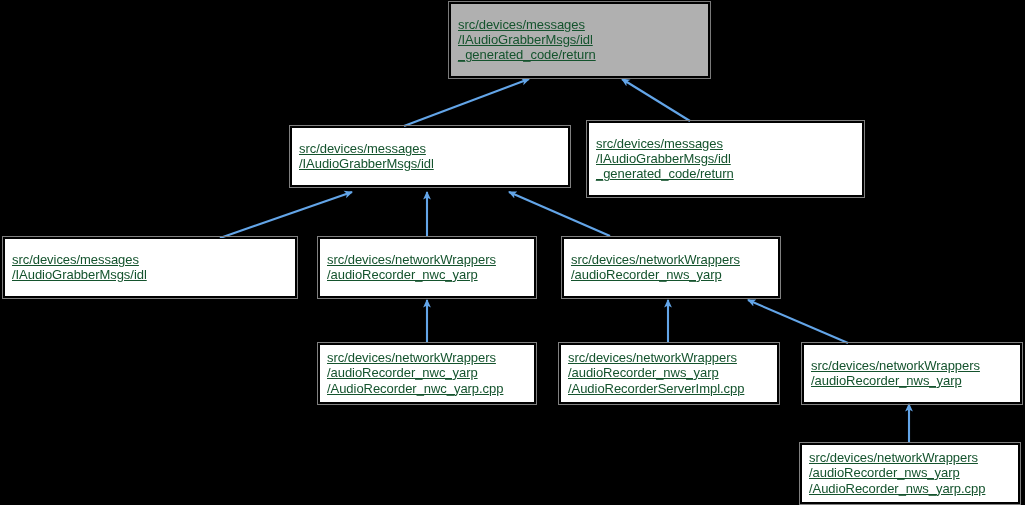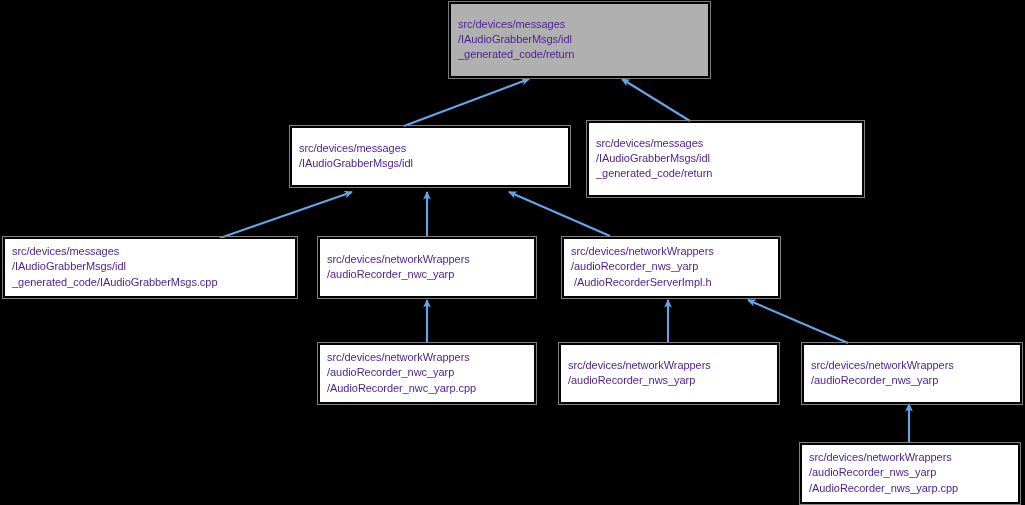--- a/index.html
+++ b/index.html
@@ -35,25 +35,26 @@
     justify-content: center;
     padding: 2px 6px 3px 7px;
     z-index: 2;
   }
   .node.root {
     background: #b0b0b0;
     border: 1px solid #000000;
     outline: 1px solid #7a7a7a;
   }
   .node .line {
-    font-size: 11px;
+    font-size: 13px;
     line-height: 15.2px;
-    color: #4c1d95;
+    color: #14532d;
     white-space: pre;
     letter-spacing: -0.05px;
+    text-decoration: underline;
   }
 </style>
 </head>
 <body>
 
 <div id="canvas">
 
   <svg class="edges" viewBox="0 0 1025 505">
     <defs>
       <marker id="arrowhead" markerWidth="9" markerHeight="9" refX="7.6" refY="4.5" orient="auto" markerUnits="userSpaceOnUse">
@@ -93,43 +94,42 @@
 
   <div class="node" style="left:588px; top:122px; width:275px; height:74px;">
     <div class="line">src/devices/messages</div>
     <div class="line">/IAudioGrabberMsgs/idl</div>
     <div class="line">_generated_code/return</div>
   </div>
 
   <div class="node" style="left:4px; top:238px; width:292px; height:59px;">
     <div class="line">src/devices/messages</div>
     <div class="line">/IAudioGrabberMsgs/idl</div>
-    <div class="line">_generated_code/IAudioGrabberMsgs.cpp</div>
   </div>
 
   <div class="node" style="left:319px; top:238px; width:216px; height:59px;">
     <div class="line">src/devices/networkWrappers</div>
     <div class="line">/audioRecorder_nwc_yarp</div>
   </div>
 
   <div class="node" style="left:563px; top:238px; width:216px; height:59px;">
     <div class="line">src/devices/networkWrappers</div>
     <div class="line">/audioRecorder_nws_yarp</div>
-    <div class="line"> /AudioRecorderServerImpl.h</div>
   </div>
 
   <div class="node" style="left:319px; top:344px; width:216px; height:59px;">
     <div class="line">src/devices/networkWrappers</div>
     <div class="line">/audioRecorder_nwc_yarp</div>
     <div class="line">/AudioRecorder_nwc_yarp.cpp</div>
   </div>
 
   <div class="node" style="left:560px; top:344px; width:218px; height:59px;">
     <div class="line">src/devices/networkWrappers</div>
     <div class="line">/audioRecorder_nws_yarp</div>
+    <div class="line">/AudioRecorderServerImpl.cpp</div>
   </div>
 
   <div class="node" style="left:803px; top:344px; width:218px; height:59px;">
     <div class="line">src/devices/networkWrappers</div>
     <div class="line">/audioRecorder_nws_yarp</div>
   </div>
 
   <div class="node" style="left:801px; top:444px; width:218px; height:59px;">
     <div class="line">src/devices/networkWrappers</div>
     <div class="line">/audioRecorder_nws_yarp</div>

